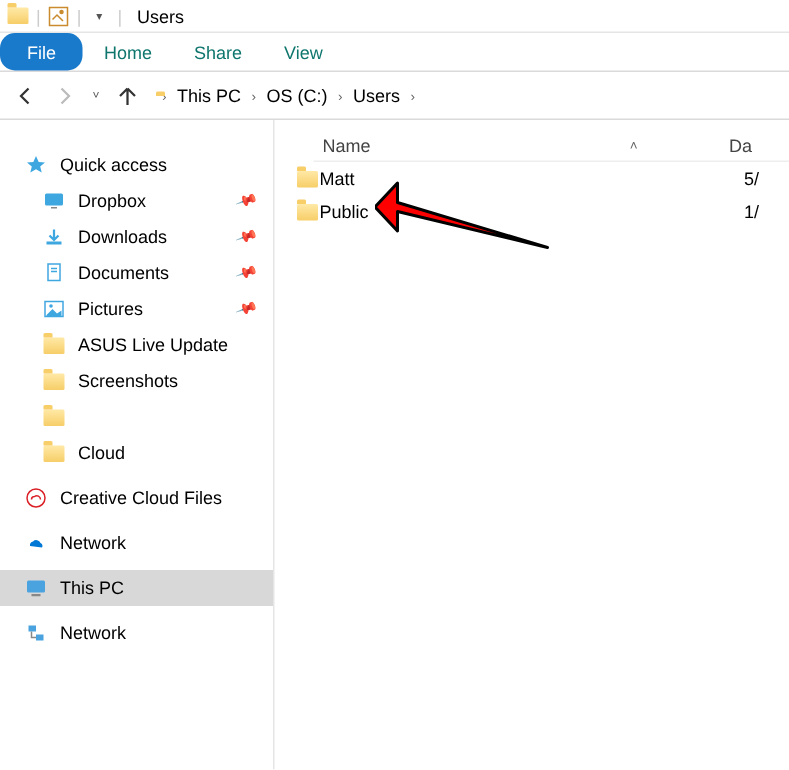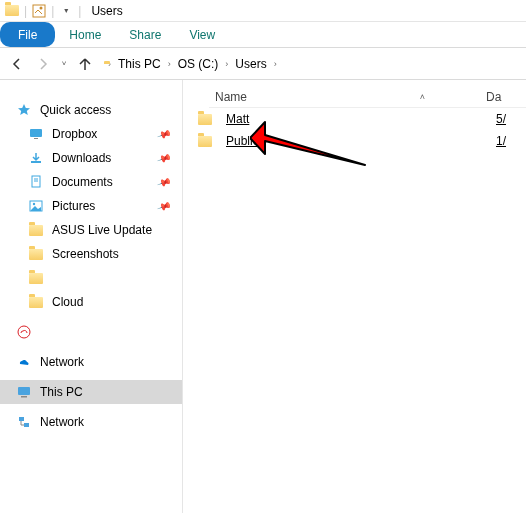--- a/index.html
+++ b/index.html
@@ -135,23 +135,22 @@
       border-bottom: 1px solid #eee;
       margin-left: 18px;
     }
     .col-name { width: 150px; padding-left: 6px; }
     .col-sort { flex: 1; text-align: center; color: #666; font-size: 9px; }
     .col-date { width: 40px; }
     .file-row {
       display: flex;
       align-items: center;
       height: 22px;
-      gap: 13px;
+      gap: 0;
       padding-left: 6px;
-      text-decoration: underline;
     }
     .file-row .date { margin-left: auto; width: 30px; }
     
     .arrow {
       position: absolute;
       left: 250px;
       top: 110px;
       pointer-events: none;
     }
   </style>
@@ -297,20 +296,21 @@
       <span>Cloud</span>
     </div>
 
     <div class="nav-item root">
       <span class="nav-icon">
           <svg width="14" height="14" viewBox="0 0 14 14">
             <circle cx="7" cy="7" r="6" fill="#fff" stroke="#da1f26"></circle>
             <path d="M4 8 a2 2 0 0 1 2-2 a2.5 2.5 0 0 1 4 2" stroke="#da1f26" fill="none"></path>
           </svg>
         </span>
+      <span>Creative Cloud Files</span>
     </div>
     <div class="nav-item root">
       <span class="nav-icon">
           <svg width="14" height="14" viewBox="0 0 14 14">
             <path d="M3 9 a2.5 2.5 0 0 1 2-3 a3 3 0 0 1 5 1 a2 2 0 0 1 1 3 Z" fill="#0078d4"></path>
           </svg>
         </span>
       <span>Network</span>
     </div>
     <div class="nav-item root thispc selected">

